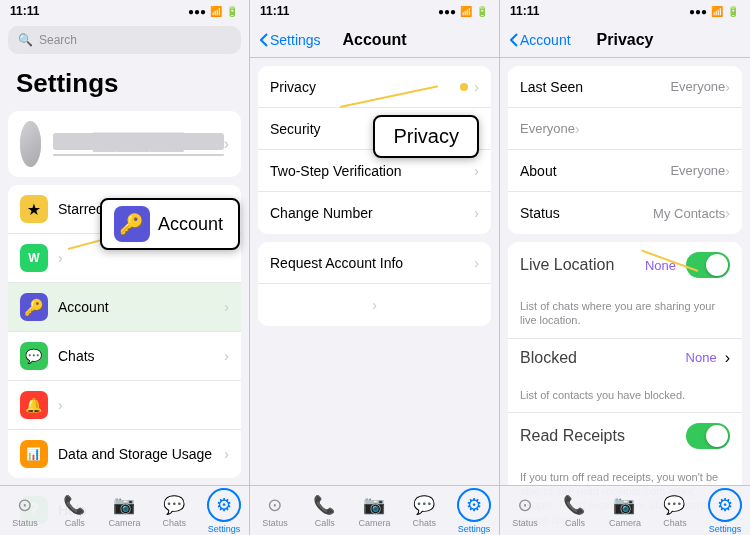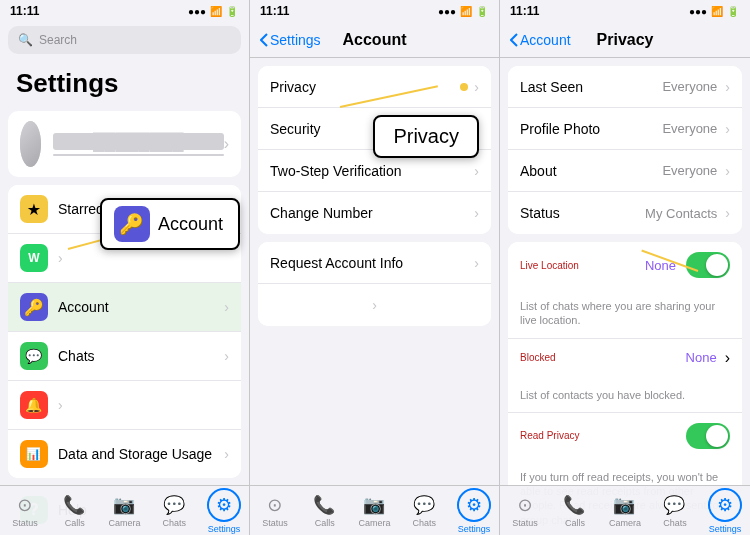--- a/index.html
+++ b/index.html
@@ -115,21 +115,21 @@
       flex-shrink: 0;
     }
     .settings-item .item-label {
       font-size: 14px;
       color: #000;
       flex: 1;
     }
     .settings-item .item-value {
       font-size: 13px;
       color: #8e8e93;
-      margin-right: 8px;
+      margin-right: 0;
     }
     .settings-item .chevron {
       color: #c7c7cc;
       font-size: 14px;
     }
 
     
     .profile-row {
       display: flex;
       align-items: center;
@@ -241,21 +241,21 @@
       background: #fff;
       padding: 10px 12px;
       border-bottom: 1px solid #e5e5ea;
     }
     .privacy-item:last-child { border-bottom: none; }
     .privacy-item .row {
       display: flex;
       align-items: center;
       justify-content: space-between;
     }
-    .privacy-item .plabel { font-size: 10px; color: #b91c1c; }
+    .privacy-item .plabel { font-size: 16px; color: #404040; }
     .privacy-item .pvalue { font-size: 13px; color: #8b5cf6; margin-right: 4px; }
     .privacy-item .pdesc {
       font-size: 11px;
       color: #8e8e93;
       margin-top: 21px;
       line-height: 1.3;
     }
 
     
     .panel-scroll {
@@ -522,21 +522,20 @@
 
   <div class="panel-scroll">
 
     <div class="settings-list">
       <div class="settings-item">
         <span class="item-label">Last Seen</span>
         <span class="item-value">Everyone</span>
         <span class="chevron">›</span>
       </div>
       <div class="settings-item">
-        <span class="item-label">Profile Photo</span>
         <span class="item-value">Everyone</span>
         <span class="chevron">›</span>
       </div>
       <div class="settings-item">
         <span class="item-label">About</span>
         <span class="item-value">Everyone</span>
         <span class="chevron">›</span>
       </div>
       <div class="settings-item">
         <span class="item-label">Status</span>
@@ -564,21 +563,21 @@
           <div style="display:flex;align-items:center;gap:4px;">
             <span class="pvalue">None</span>
             <span class="chevron">›</span>
           </div>
         </div>
         <div class="pdesc">List of contacts you have blocked.</div>
       </div>
 
       <div class="privacy-item">
         <div class="row">
-          <span class="plabel">Read Privacy</span>
+          <span class="plabel">Read Receipts</span>
           <div class="toggle on"></div>
         </div>
         <div class="pdesc">If you turn off read receipts, you won't be able to see read receipts from other people. Read receipts are always sent for group chats.</div>
       </div>
     </div>
   </div>
 
   <div style="position:absolute; right:52px; top:270px; width:60px; height:2px; background:#f5c842; z-index:9; transform:rotate(20deg); transform-origin:right center;"></div>
 
   <div class="tab-bar">

